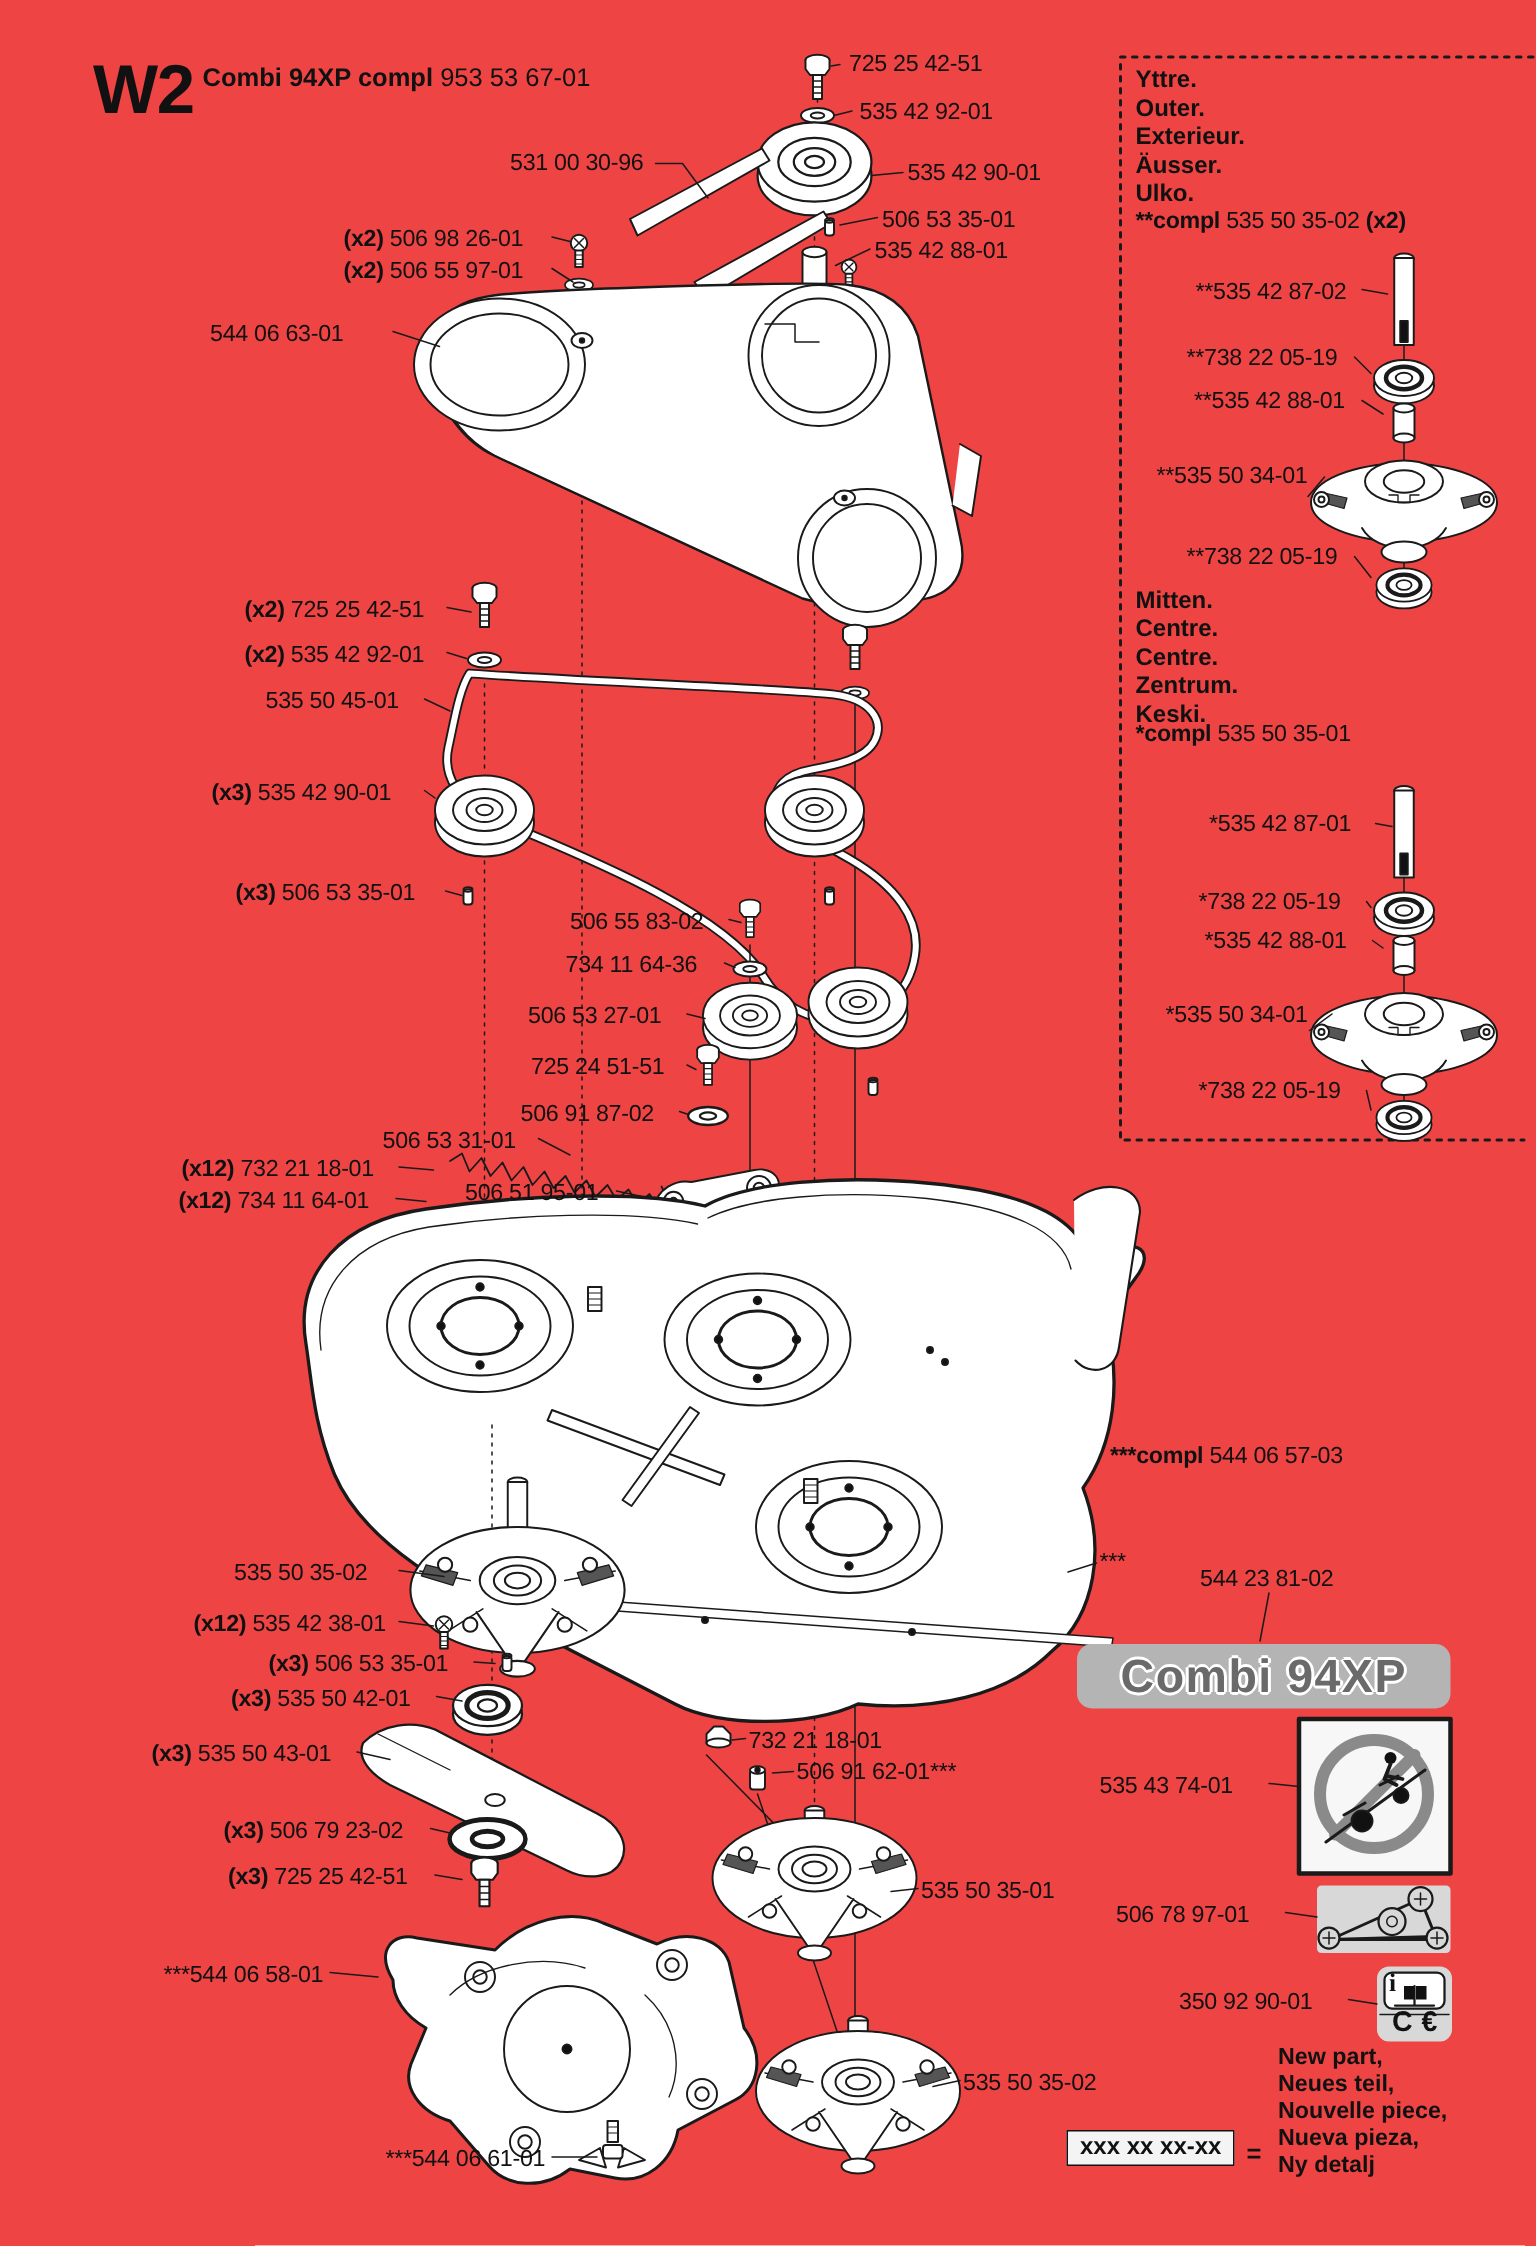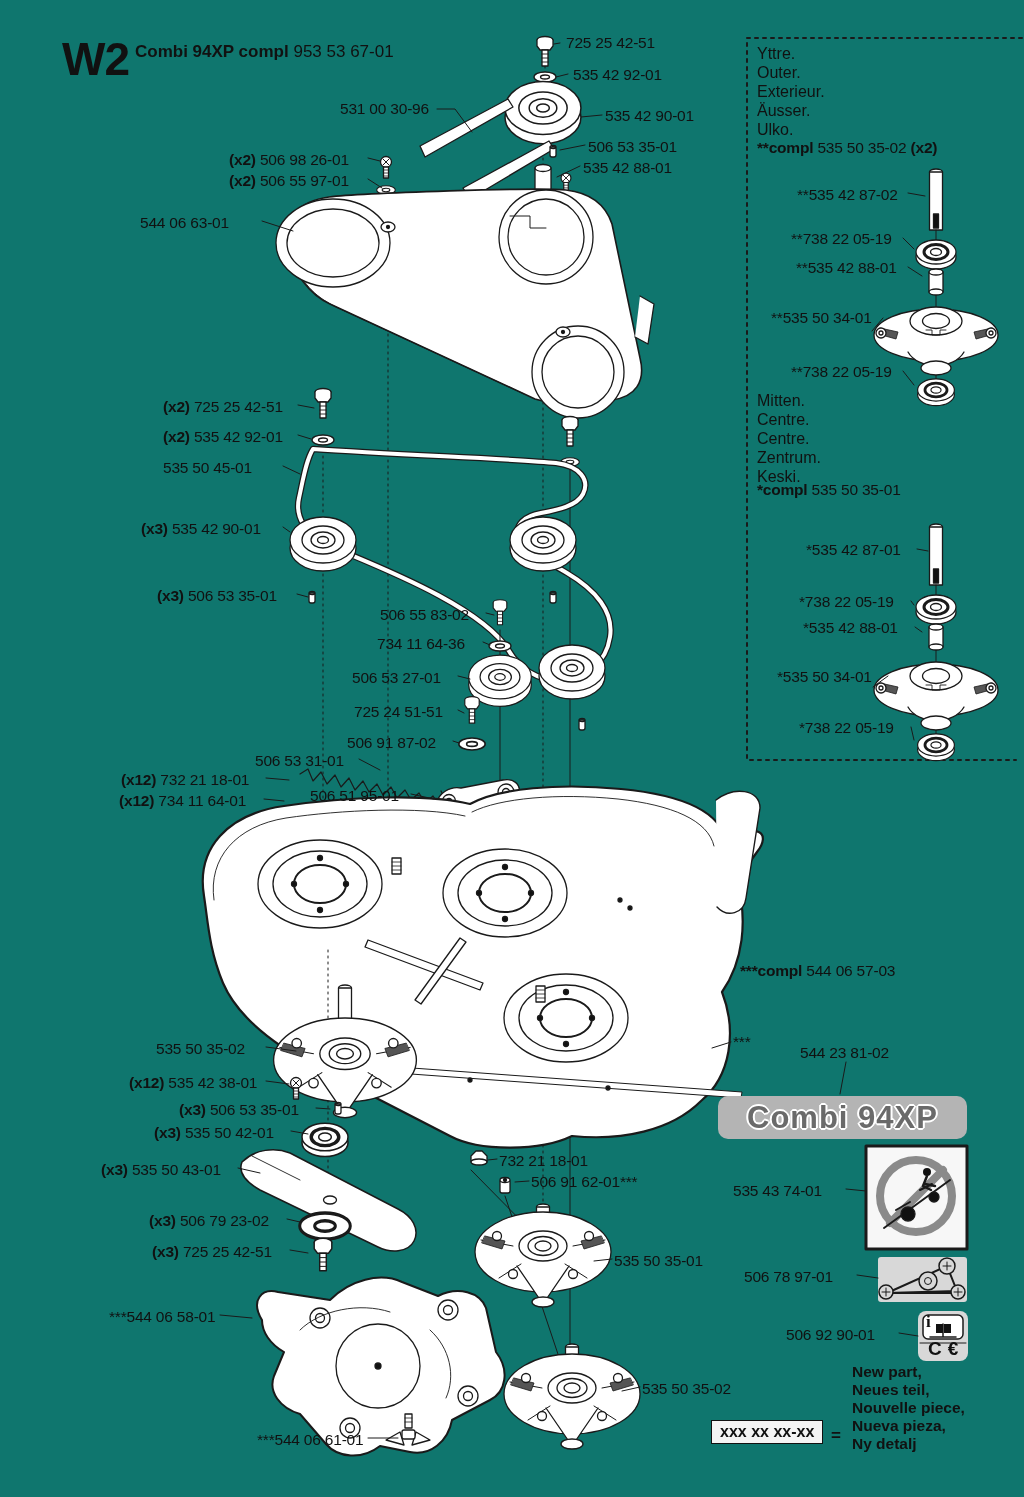--- a/index.html
+++ b/index.html
@@ -1,26 +1,26 @@
 <!DOCTYPE html>
 <html><head>
 <meta charset="utf-8">
 <style>
   html,body{margin:0;padding:0;background:#fff;}
-  .page{position:relative;width:1024px;height:1497px;background:#0f766e;overflow:hidden;
+  .page{position:relative;width:1024px;height:1497px;background:#ef4444;overflow:hidden;
         font-family:"Liberation Sans",sans-serif;color:#111;}
   svg.art{position:absolute;left:0;top:0;}
   .lbl{position:absolute;font-size:15.5px;white-space:nowrap;color:#111;letter-spacing:-0.2px;}
   .lbl b{font-weight:bold;}
   .lbl b:empty{display:none;}
   .hdr{position:absolute;left:62px;top:36px;}
   .hdr .w2{font-size:46px;font-weight:bold;letter-spacing:-1px;line-height:1;display:inline-block;vertical-align:top;}
   .hdr .ttl{font-size:17px;font-weight:bold;display:inline-block;margin-left:6px;margin-top:6px;}
   .hdr .num{font-size:17px;font-weight:normal;}
-  .langs{position:absolute;font-size:16px;font-weight:normal;line-height:19px;}
+  .langs{position:absolute;font-size:16px;font-weight:bold;line-height:19px;}
   .legend{position:absolute;left:852px;top:1363px;font-size:15.5px;font-weight:bold;line-height:18px;}
   .xxxbox{position:absolute;left:711px;top:1420px;border:1.5px solid #111;background:#f4f4f4;
           font-size:16px;font-weight:bold;padding:2px 8px;}
   .equals{position:absolute;left:831px;top:1426px;font-size:17px;font-weight:bold;}
   .logo{position:absolute;left:718px;top:1096px;width:249px;height:43px;background:#b4b4b4;
         border-radius:10px;display:flex;align-items:center;justify-content:center;}
   .logo span{font-weight:900;font-size:31px;letter-spacing:1px;color:#6a6a6a;
         text-shadow:-2px 0 #fff,2px 0 #fff,0 -2px #fff,0 2px #fff,-1px -1px #fff,1px 1px #fff,-1px 1px #fff,1px -1px #fff;}
 </style>
 </head>
@@ -335,21 +335,21 @@
 <div class="lbl" style="left:573px;top:66px"> <span>535 42 92-01</span></div>
 <div class="lbl" style="left:340px;top:100px"> <span>531 00 30-96</span></div>
 <div class="lbl" style="left:605px;top:107px"> <span>535 42 90-01</span></div>
 <div class="lbl" style="left:588px;top:138px"> <span>506 53 35-01</span></div>
 <div class="lbl" style="left:583px;top:159px"> <span>535 42 88-01</span></div>
 <div class="lbl" style="left:229px;top:151px"><b>(x2)</b> <span>506 98 26-01</span></div>
 <div class="lbl" style="left:229px;top:172px"><b>(x2)</b> <span>506 55 97-01</span></div>
 <div class="lbl" style="left:140px;top:214px"> <span>544 06 63-01</span></div>
 <div class="lbl" style="left:163px;top:398px"><b>(x2)</b> <span>725 25 42-51</span></div>
 <div class="lbl" style="left:163px;top:428px"><b>(x2)</b> <span>535 42 92-01</span></div>
-<div class="lbl" style="left:163px;top:459px"> <span>535 50 45-01</span></div>
+<div class="lbl" style="left:177px;top:459px"> <span>535 50 45-01</span></div>
 <div class="lbl" style="left:141px;top:520px"><b>(x3)</b> <span>535 42 90-01</span></div>
 <div class="lbl" style="left:157px;top:587px"><b>(x3)</b> <span>506 53 35-01</span></div>
 <div class="lbl" style="left:380px;top:606px"> <span>506 55 83-02</span></div>
 <div class="lbl" style="left:377px;top:635px"> <span>734 11 64-36</span></div>
 <div class="lbl" style="left:352px;top:669px"> <span>506 53 27-01</span></div>
 <div class="lbl" style="left:354px;top:703px"> <span>725 24 51-51</span></div>
 <div class="lbl" style="left:347px;top:734px"> <span>506 91 87-02</span></div>
 <div class="lbl" style="left:255px;top:752px"> <span>506 53 31-01</span></div>
 <div class="lbl" style="left:121px;top:771px"><b>(x12)</b> <span>732 21 18-01</span></div>
 <div class="lbl" style="left:119px;top:792px"><b>(x12)</b> <span>734 11 64-01</span></div>
@@ -365,21 +365,21 @@
 <div class="lbl" style="left:149px;top:1212px"><b>(x3)</b> <span>506 79 23-02</span></div>
 <div class="lbl" style="left:152px;top:1243px"><b>(x3)</b> <span>725 25 42-51</span></div>
 <div class="lbl" style="left:109px;top:1308px"> <span>***544 06 58-01</span></div>
 <div class="lbl" style="left:257px;top:1431px"> <span>***544 06 61-01</span></div>
 <div class="lbl" style="left:499px;top:1152px"> <span>732 21 18-01</span></div>
 <div class="lbl" style="left:531px;top:1173px"> <span>506 91 62-01***</span></div>
 <div class="lbl" style="left:614px;top:1252px"> <span>535 50 35-01</span></div>
 <div class="lbl" style="left:642px;top:1380px"> <span>535 50 35-02</span></div>
 <div class="lbl" style="left:733px;top:1182px"> <span>535 43 74-01</span></div>
 <div class="lbl" style="left:744px;top:1268px"> <span>506 78 97-01</span></div>
-<div class="lbl" style="left:786px;top:1326px"> <span>506 92 90-01</span></div>
+<div class="lbl" style="left:786px;top:1326px"> <span>350 92 90-01</span></div>
 <div class="lbl" style="left:757px;top:139px"><b>**compl</b> <span>535 50 35-02</span> <b>(x2)</b></div>
 <div class="lbl" style="left:797px;top:186px"> <span>**535 42 87-02</span></div>
 <div class="lbl" style="left:791px;top:230px"> <span>**738 22 05-19</span></div>
 <div class="lbl" style="left:796px;top:259px"> <span>**535 42 88-01</span></div>
 <div class="lbl" style="left:771px;top:309px"> <span>**535 50 34-01</span></div>
 <div class="lbl" style="left:791px;top:363px"> <span>**738 22 05-19</span></div>
 <div class="lbl" style="left:757px;top:481px"><b>*compl</b> <span>535 50 35-01</span></div>
 <div class="lbl" style="left:806px;top:541px"> <span>*535 42 87-01</span></div>
 <div class="lbl" style="left:799px;top:593px"> <span>*738 22 05-19</span></div>
 <div class="lbl" style="left:803px;top:619px"> <span>*535 42 88-01</span></div>

